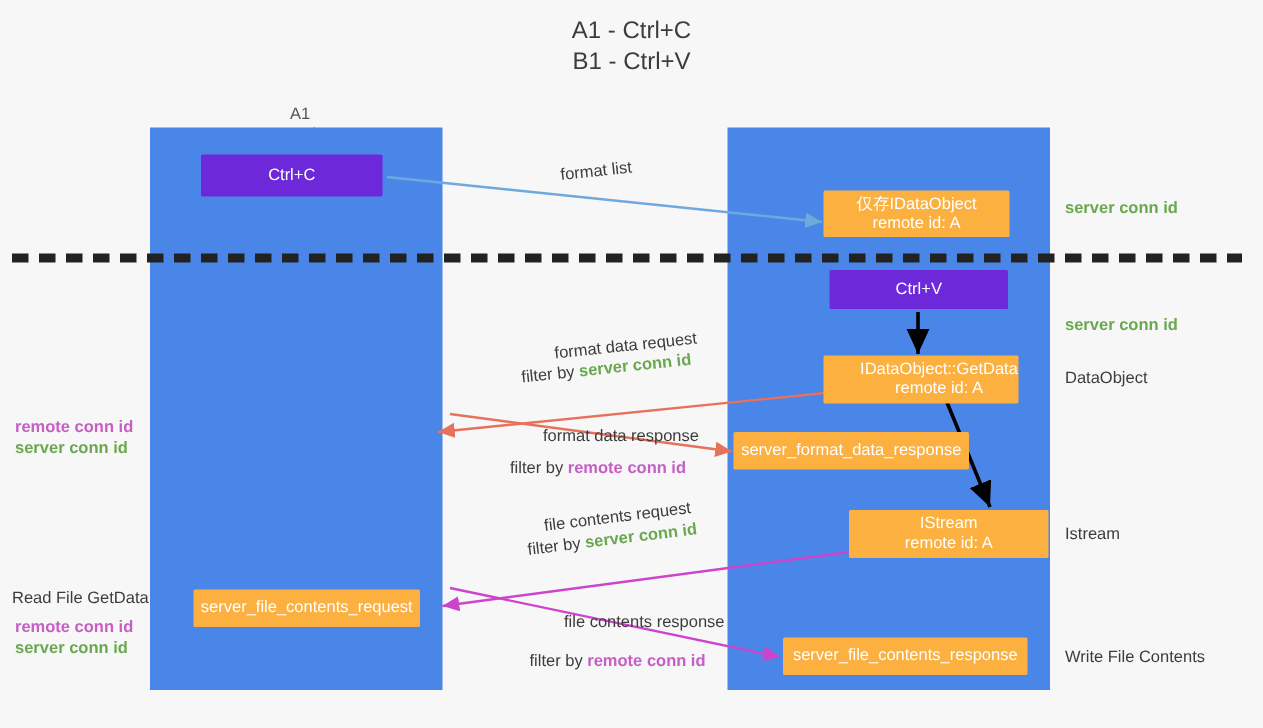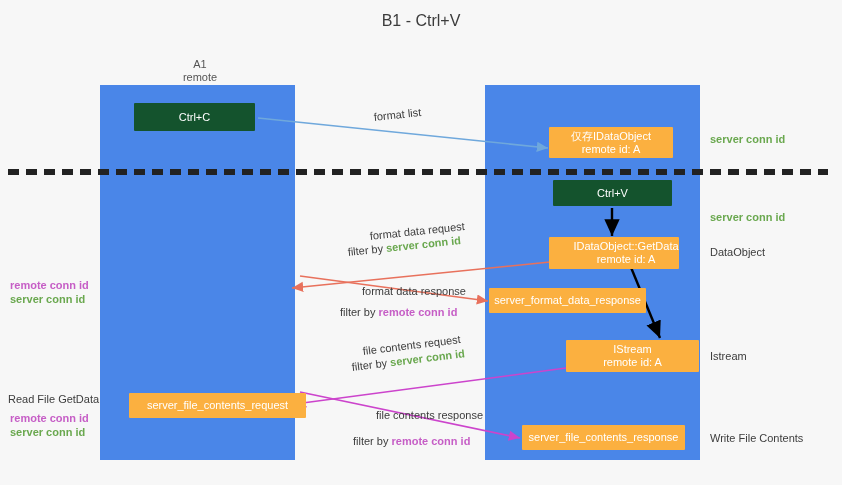--- a/index.html
+++ b/index.html
@@ -18,31 +18,31 @@
     font-size:16px;line-height:21px;color:#3c3c3c;
   }
 
   .lane{
     position:absolute;top:85px;height:375px;background:#4a86e8;
   }
   .lane.left{left:100px;width:195px;}
   .lane.right{left:485px;width:215px;}
 
   .lane-head{
-    position:absolute;text-align:center;font-size:11px;line-height:13px;color:#555;
+    position:absolute;text-align:center;font-size:11px;line-height:13px;color:#555;margin-top:12px;
   }
   .lane-head .big{display:block;font-size:11px;}
 
   .node{
     position:absolute;box-sizing:border-box;
     display:flex;flex-direction:column;align-items:center;justify-content:center;
     color:#ffffff;font-size:11px;line-height:13px;text-align:center;
     border-radius:1px;
   }
-  .node.green{background:#14532d;}
+  .node.green{background:#6d28d9;}
   .node.orange{background:#fbb040;}
   .node .l2{font-size:11px;}
 
   .edge-label{
     position:absolute;font-size:11px;line-height:14px;color:#3c3c3c;
     white-space:nowrap;
   }
   .edge-label.rot{transform-origin:left top;}
   .green-t{color:#6aa84f;font-weight:bold;}
   .magenta-t{color:#c65ec6;font-weight:bold;}
@@ -54,20 +54,21 @@
   .stack{position:absolute;font-size:11px;line-height:14px;white-space:nowrap;}
   .stack .m{color:#c65ec6;font-weight:bold;display:block;}
   .stack .g{color:#6aa84f;font-weight:bold;display:block;}
 </style>
 </head>
 <body>
 
 <div id="stage">
 
   <div class="title">
+    <div>A1 - Ctrl+C</div>
     <div>B1 - Ctrl+V</div>
   </div>
 
   <div class="lane-head" style="left:140px;top:58px;width:120px;">
     <span class="big">A1</span>
     <span>remote</span>
   </div>
 
   <div class="lane left"></div>
   <div class="lane right"></div>
@@ -126,21 +127,21 @@
 
   <div class="node orange" style="left:489px;top:288px;width:157px;height:25px;">
     <span>server_format_data_response</span>
   </div>
 
   <div class="node orange" style="left:566px;top:340px;width:133px;height:32px;">
     <span>IStream</span>
     <span class="l2">remote id: A</span>
   </div>
 
-  <div class="node orange" style="left:129px;top:393px;width:177px;height:25px;">
+  <div class="node orange" style="left:129px;top:393px;width:151px;height:25px;">
     <span>server_file_contents_request</span>
   </div>
 
   <div class="node orange" style="left:522px;top:425px;width:163px;height:25px;">
     <span>server_file_contents_response</span>
   </div>
 
   <div class="edge-label rot" style="left:373px;top:110px;transform:rotate(-6deg);">format list</div>
 
   <div class="edge-label rot" style="left:369px;top:229px;transform:rotate(-6deg);">format data request</div>

